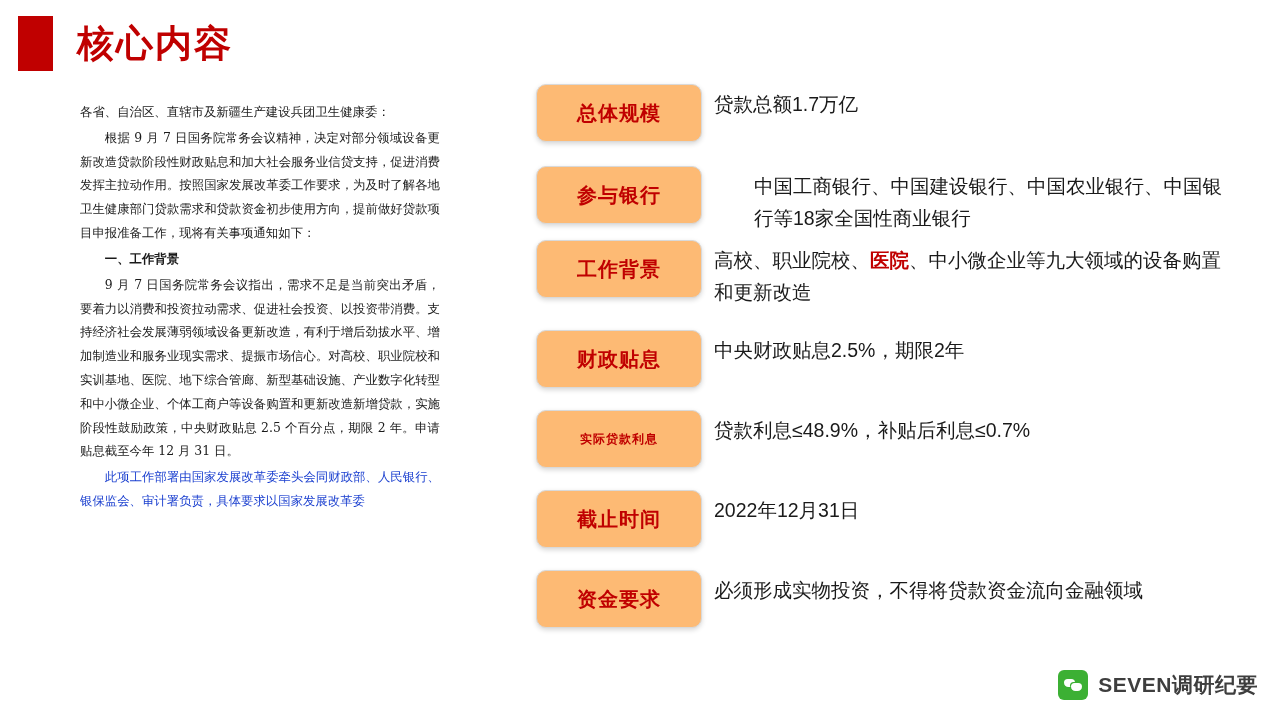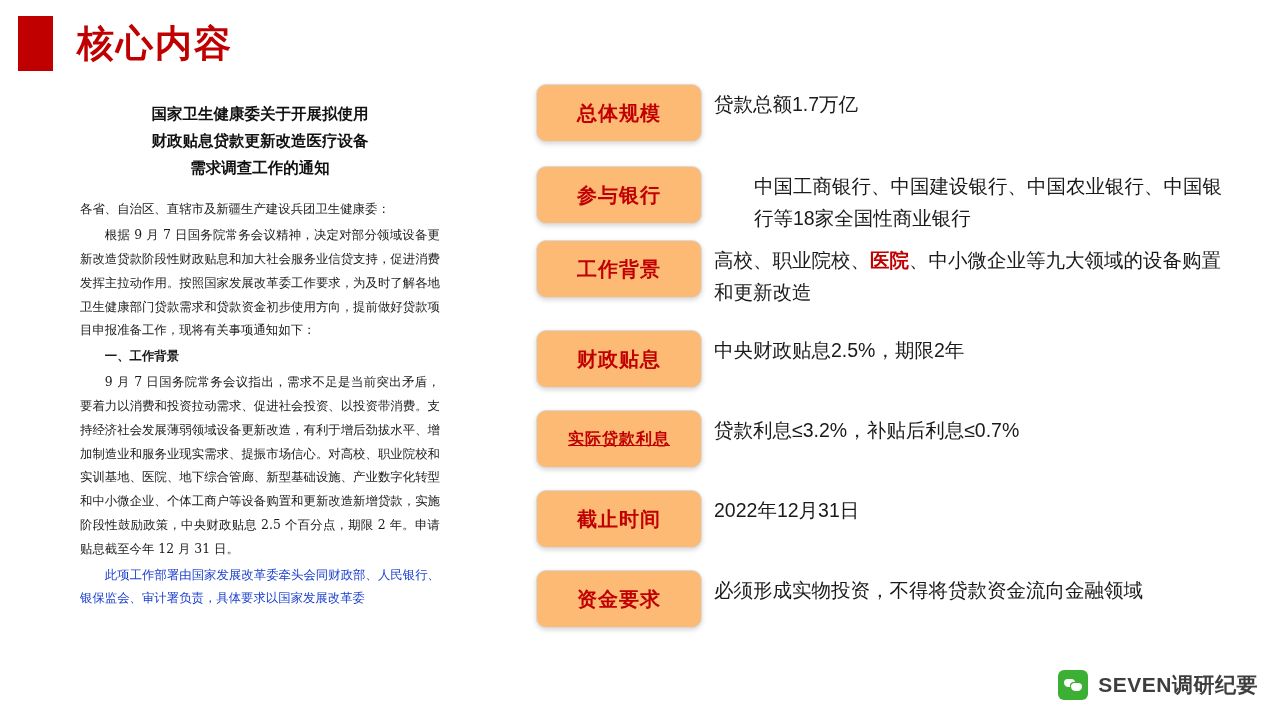--- a/index.html
+++ b/index.html
@@ -165,25 +165,20 @@
 </style>
 </head>
 <body>
 
 <div id="title-bar">
   <div id="title-square"></div>
   <div id="title-text">核心内容</div>
 </div>
 
 <div id="doc-panel">
-  <div id="doc-heading">
-    <div>国家卫生健康委关于开展拟使用</div>
-    <div>财政贴息贷款更新改造医疗设备</div>
-    <div>需求调查工作的通知</div>
-  </div>
 
   <p class="doc-p">各省、自治区、直辖市及新疆生产建设兵团卫生健康委：</p>
   <p class="doc-p doc-indent"><span>根据 9 月 7 日国务院常务会议精神，决定对部分领域设备更新改造贷款阶段性财政贴息和加大社会服务业信贷支持，促进消费发挥主拉动作用。按照国家发展改革委工作要求，为及时了解各地卫生健康部门贷款需求和贷款资金初步使用方向，提前做好贷款项目申报准备工作，现将有关事项通知如下：</span></p>
   <p class="doc-p doc-sub">一、工作背景</p>
   <p class="doc-p doc-indent"><span>9 月 7 日国务院常务会议指出，需求不足是当前突出矛盾，要着力以消费和投资拉动需求、促进社会投资、以投资带消费。支持经济社会发展薄弱领域设备更新改造，有利于增后劲拔水平、增加制造业和服务业现实需求、提振市场信心。对高校、职业院校和实训基地、医院、地下综合管廊、新型基础设施、产业数字化转型和中小微企业、个体工商户等设备购置和更新改造新增贷款，实施阶段性鼓励政策，中央财政贴息 2.5 个百分点，期限 2 年。申请贴息截至今年 12 月 31 日。</span></p>
   <p class="doc-p doc-indent blue">此项工作部署由国家发展改革委牵头会同财政部、人民银行、银保监会、审计署负责，具体要求以国家发展改革委</p>
 </div>
 
 <div id="rows">
 
@@ -210,23 +205,23 @@
 
   <div class="row" id="row-3">
     <div class="pill">
       <span class="pill-label">财政贴息</span>
     </div>
     <div class="row-text">中央财政贴息2.5%，期限2年</div>
   </div>
 
   <div class="row" id="row-4">
     <div class="pill">
-      <span class="pill-label" style="font-size:16px;text-decoration:underline;">实际贷款利息</span>
-    </div>
-    <div class="row-text">贷款利息≤3.2%，补贴后利息≤0.7%</div>
+      <span class="pill-label" style="font-size:12px;">实际贷款利息</span>
+    </div>
+    <div class="row-text">贷款利息≤48.9%，补贴后利息≤0.7%</div>
   </div>
 
   <div class="row" id="row-5">
     <div class="pill">
       <span class="pill-label">截止时间</span>
     </div>
     <div class="row-text">2022年12月31日</div>
   </div>
 
   <div class="row" id="row-6">

